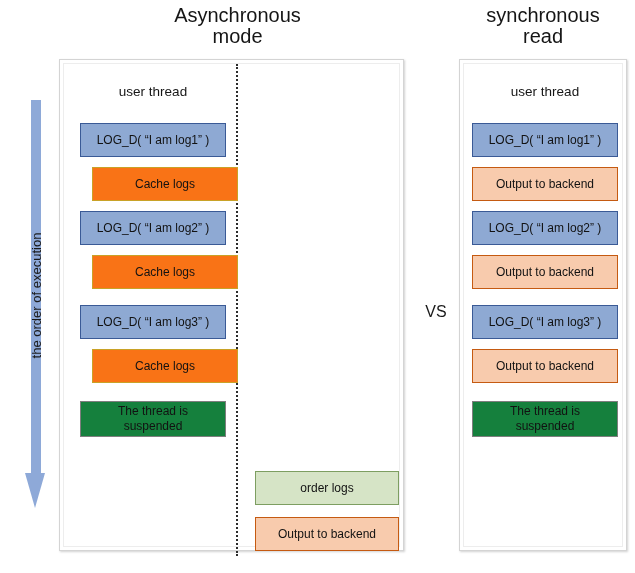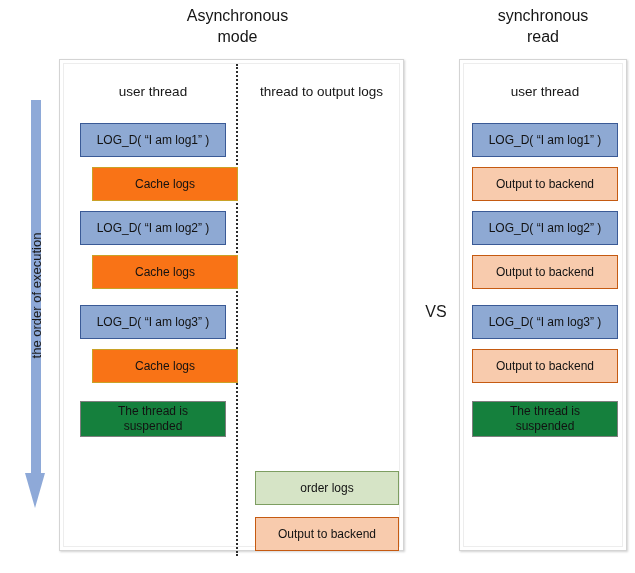--- a/index.html
+++ b/index.html
@@ -13,21 +13,21 @@
     position: relative;
     font-family: "Liberation Sans", sans-serif;
     color: #1a1a1a;
     overflow: hidden;
   }
 
   
   .diagram-title {
     position: absolute;
     text-align: center;
-    font-size: 16px;
+    font-size: 20px;
     line-height: 21px;
     color: #151515;
     white-space: pre-line;
   }
   #title-async { left: 140px; top: 5px; width: 195px; }
   #title-sync  { left: 452px; top: 5px; width: 182px; }
 
   
   #vs-label {
     position: absolute;
@@ -140,21 +140,20 @@
   <div id="order-arrow-label">the order of execution</div>
 </div>
 
 <div class="panel" id="panel-async">
   <div class="panel-inner">
 
     <div id="column-divider"></div>
 
     <div class="column-header" id="header-user-thread-async">user thread</div>
 
-    <div class="column-header" id="header-output-logs-thread">thread to output logs</div>
 
     <div class="step-box log" style="left:16px;width:146px;top:59px;height:34px;">LOG_D( “I am log1” )</div>
     <div class="step-box cache" style="left:16px;width:146px;top:103px;height:34px;">Cache logs</div>
     <div class="step-box log" style="left:16px;width:146px;top:147px;height:34px;">LOG_D( “I am log2” )</div>
     <div class="step-box cache" style="left:16px;width:146px;top:191px;height:34px;">Cache logs</div>
     <div class="step-box log" style="left:16px;width:146px;top:241px;height:34px;">LOG_D( “I am log3” )</div>
     <div class="step-box cache" style="left:16px;width:146px;top:285px;height:34px;">Cache logs</div>
     <div class="step-box susp" style="left:16px;width:146px;top:337px;height:36px;">The thread is
 suspended</div>
 

